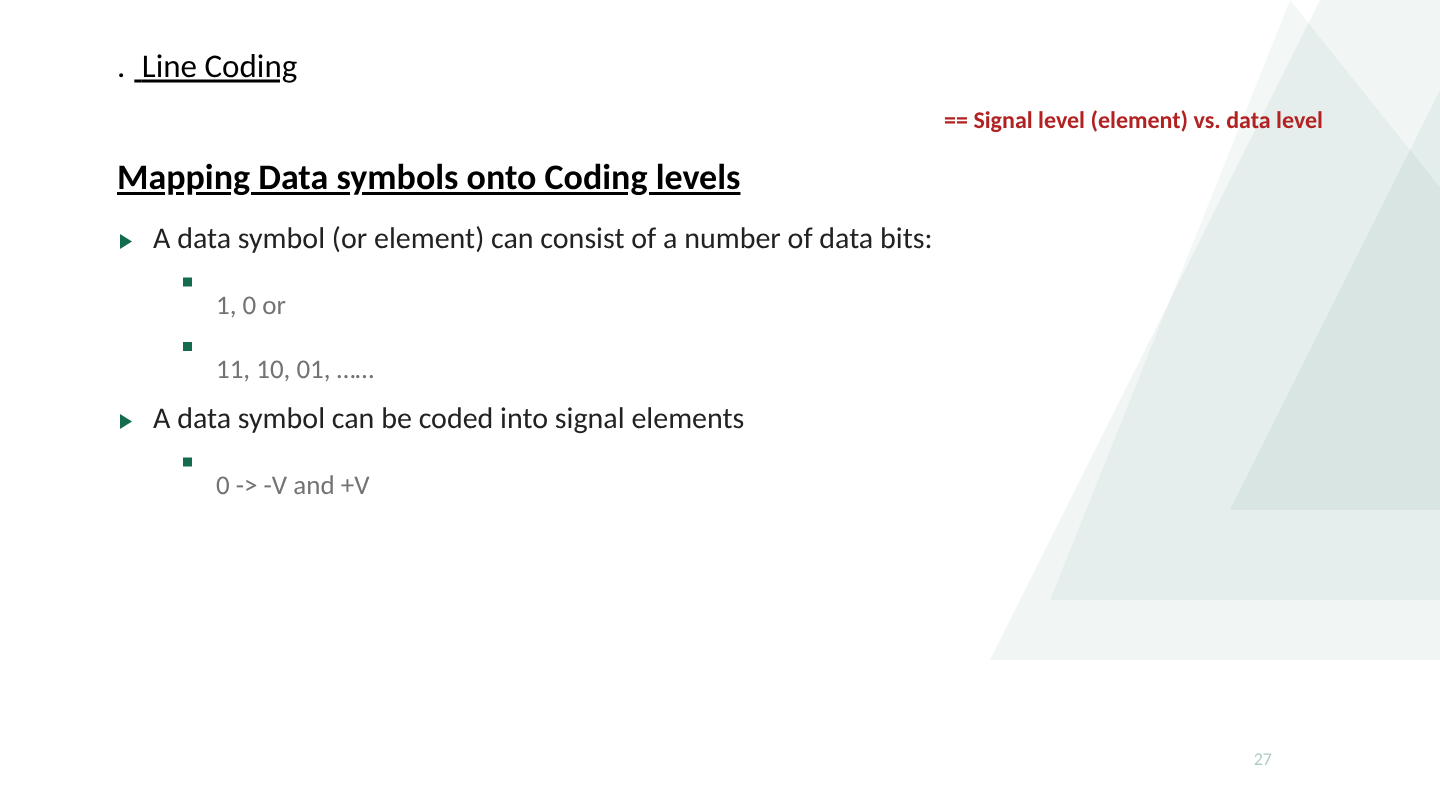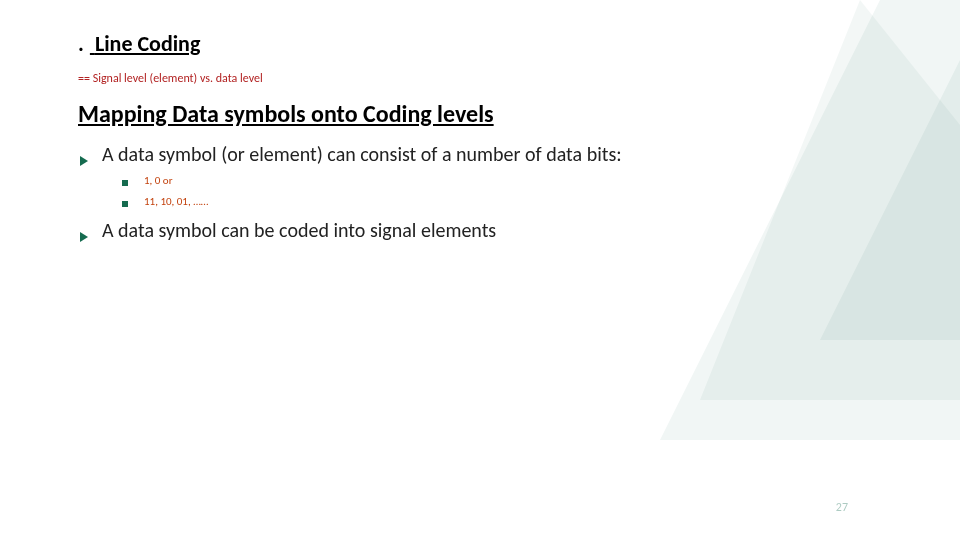--- a/index.html
+++ b/index.html
@@ -26,49 +26,50 @@
     top: -120px;
     width: 560px;
     height: 560px;
     pointer-events: none;
     z-index: 0;
   }
   .content { position: relative; z-index: 1; }
 
   .title {
     font-size: 22px;
-    font-weight: 700;
+    font-weight: 400;
     text-decoration: underline;
     margin: 0 0 14px 0;
     color: #000;
   }
   .title .lead-dot {
     text-decoration: none;
     display: inline-block;
     margin-right: 6px;
   }
 
   .subline {
-    font-size: 12px;
-    font-weight: 400;
+    font-size: 16px;
+    font-weight: 700;
     color: #b22222;
     margin: 0 0 14px 0;
+    text-align: right;
   }
 
   .section {
     font-size: 24px;
     font-weight: 600;
     text-decoration: underline;
     margin: 0 0 14px 0;
     color: #000;
   }
 
   .l1 {
     display: flex;
-    align-items: flex-end;
+    align-items: flex-start;
     gap: 14px;
     margin: 10px 0 8px 2px;
   }
   .chev {
     width: 0; height: 0;
     border-left: 8px solid #156b4f;
     border-top: 5px solid transparent;
     border-bottom: 5px solid transparent;
     margin-top: 9px;
     flex: none;
@@ -84,22 +85,23 @@
     gap: 16px;
     margin: 8px 0 8px 44px;
   }
   .sq {
     width: 6px; height: 6px;
     background: #156b4f;
     margin-top: 6px;
     flex: none;
   }
   .l2-text {
-    font-size: 11px;
-    color: #c2410c;
+    font-size: 18px;
+    color: #737373;
+    margin-top: 13px;
   }
 
   .pagenum {
     position: absolute;
     right: 112px;
     bottom: 26px;
     font-size: 12px;
     color: rgba(21,107,79,0.35);
   }
 </style>
@@ -138,17 +140,21 @@
     </div>
     <div class="l2">
       <span class="sq"></span>
       <span class="l2-text">11, 10, 01, ……</span>
     </div>
 
     <div class="l1">
       <span class="chev"></span>
       <span class="l1-text">A data symbol can be coded into signal elements</span>
     </div>
+    <div class="l2">
+      <span class="sq"></span>
+      <span class="l2-text">0 -&gt; -V and +V</span>
+    </div>
 
   </div>
 
   <div class="pagenum">27</div>
 </div>
 
 </body></html>

